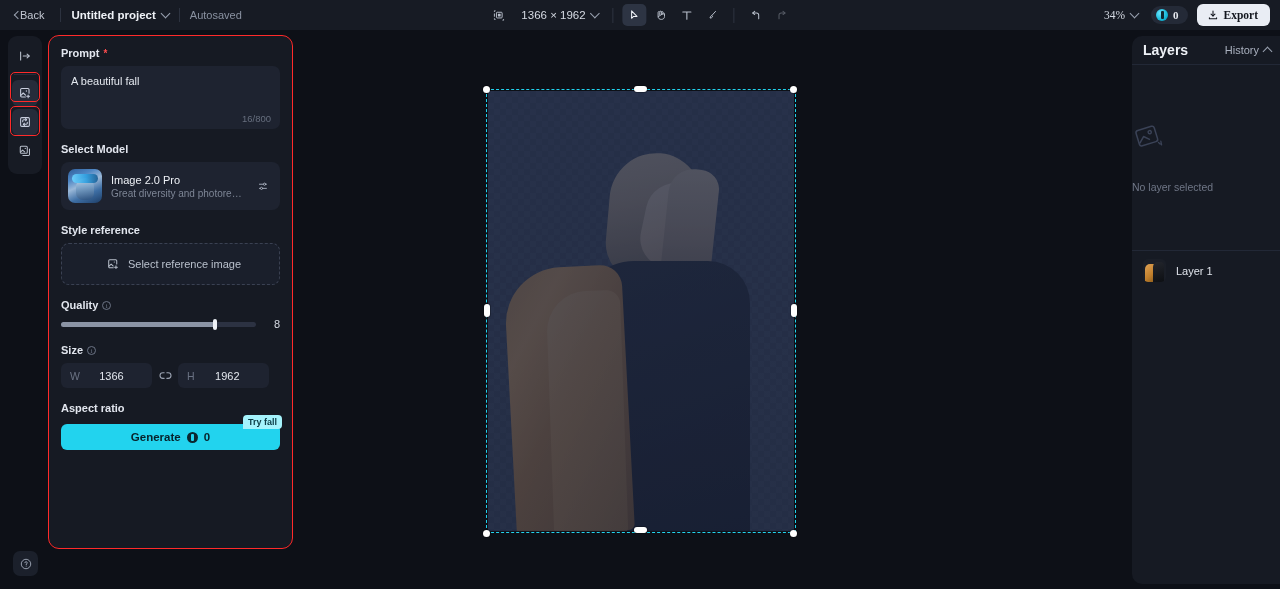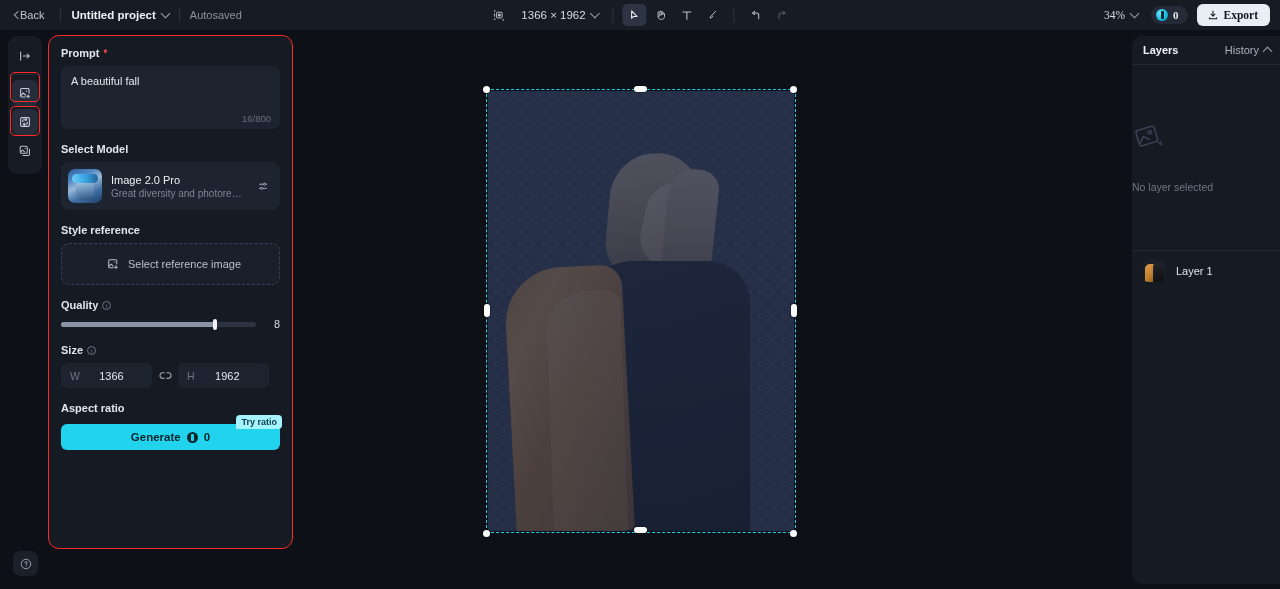--- a/index.html
+++ b/index.html
@@ -323,21 +323,21 @@
   
   .rpanel {
     position: absolute; right: 0; top: 36px; width: 148px; height: 548px;
     background: #161a23; border-radius: 10px 0 0 10px;
     display: flex; flex-direction: column; overflow: hidden;
   }
   .rp-head {
     height: 29px; display: flex; align-items: center; justify-content: space-between;
     padding: 0 9px 0 11px; border-bottom: 1px solid #222836; flex: none;
   }
-  .rp-title { font-size: 11px; font-weight: bold; color: #eef1f6; }
+  .rp-title { font-size: 14px; font-weight: bold; color: #eef1f6; }
   .rp-history {
     font-size: 11px; color: #aab1bf; display: flex; align-items: center; gap: 5px; cursor: pointer;
   }
   .rp-empty {
     height: 185px; display: flex; flex-direction: column;
     justify-content: center; gap: 28px; flex: none;
   }
   .empty-txt { font-size: 10.5px; color: #6f7686; }
   .rp-divider { height: 1px; background: #222836; }
   .layer-item {
@@ -594,21 +594,21 @@
           <span>Aspect ratio</span>
         </div>
       </div>
 
       <div class="gen-wrap">
         <div class="gen-btn">
           <span class="gen-label">Generate</span>
           <span class="gen-coin"></span>
           <span class="gen-num">0</span>
         </div>
-        <span class="tryfree">Try ratio</span>
+        <span class="tryfree">Try fall</span>
       </div>
 
     </div>
   </div>
 
   <div class="canvas-area">
     <div class="artboard">
       <div class="ph-hair"></div>
       <div class="ph-face"></div>
       <div class="ph-hairfront"></div>

